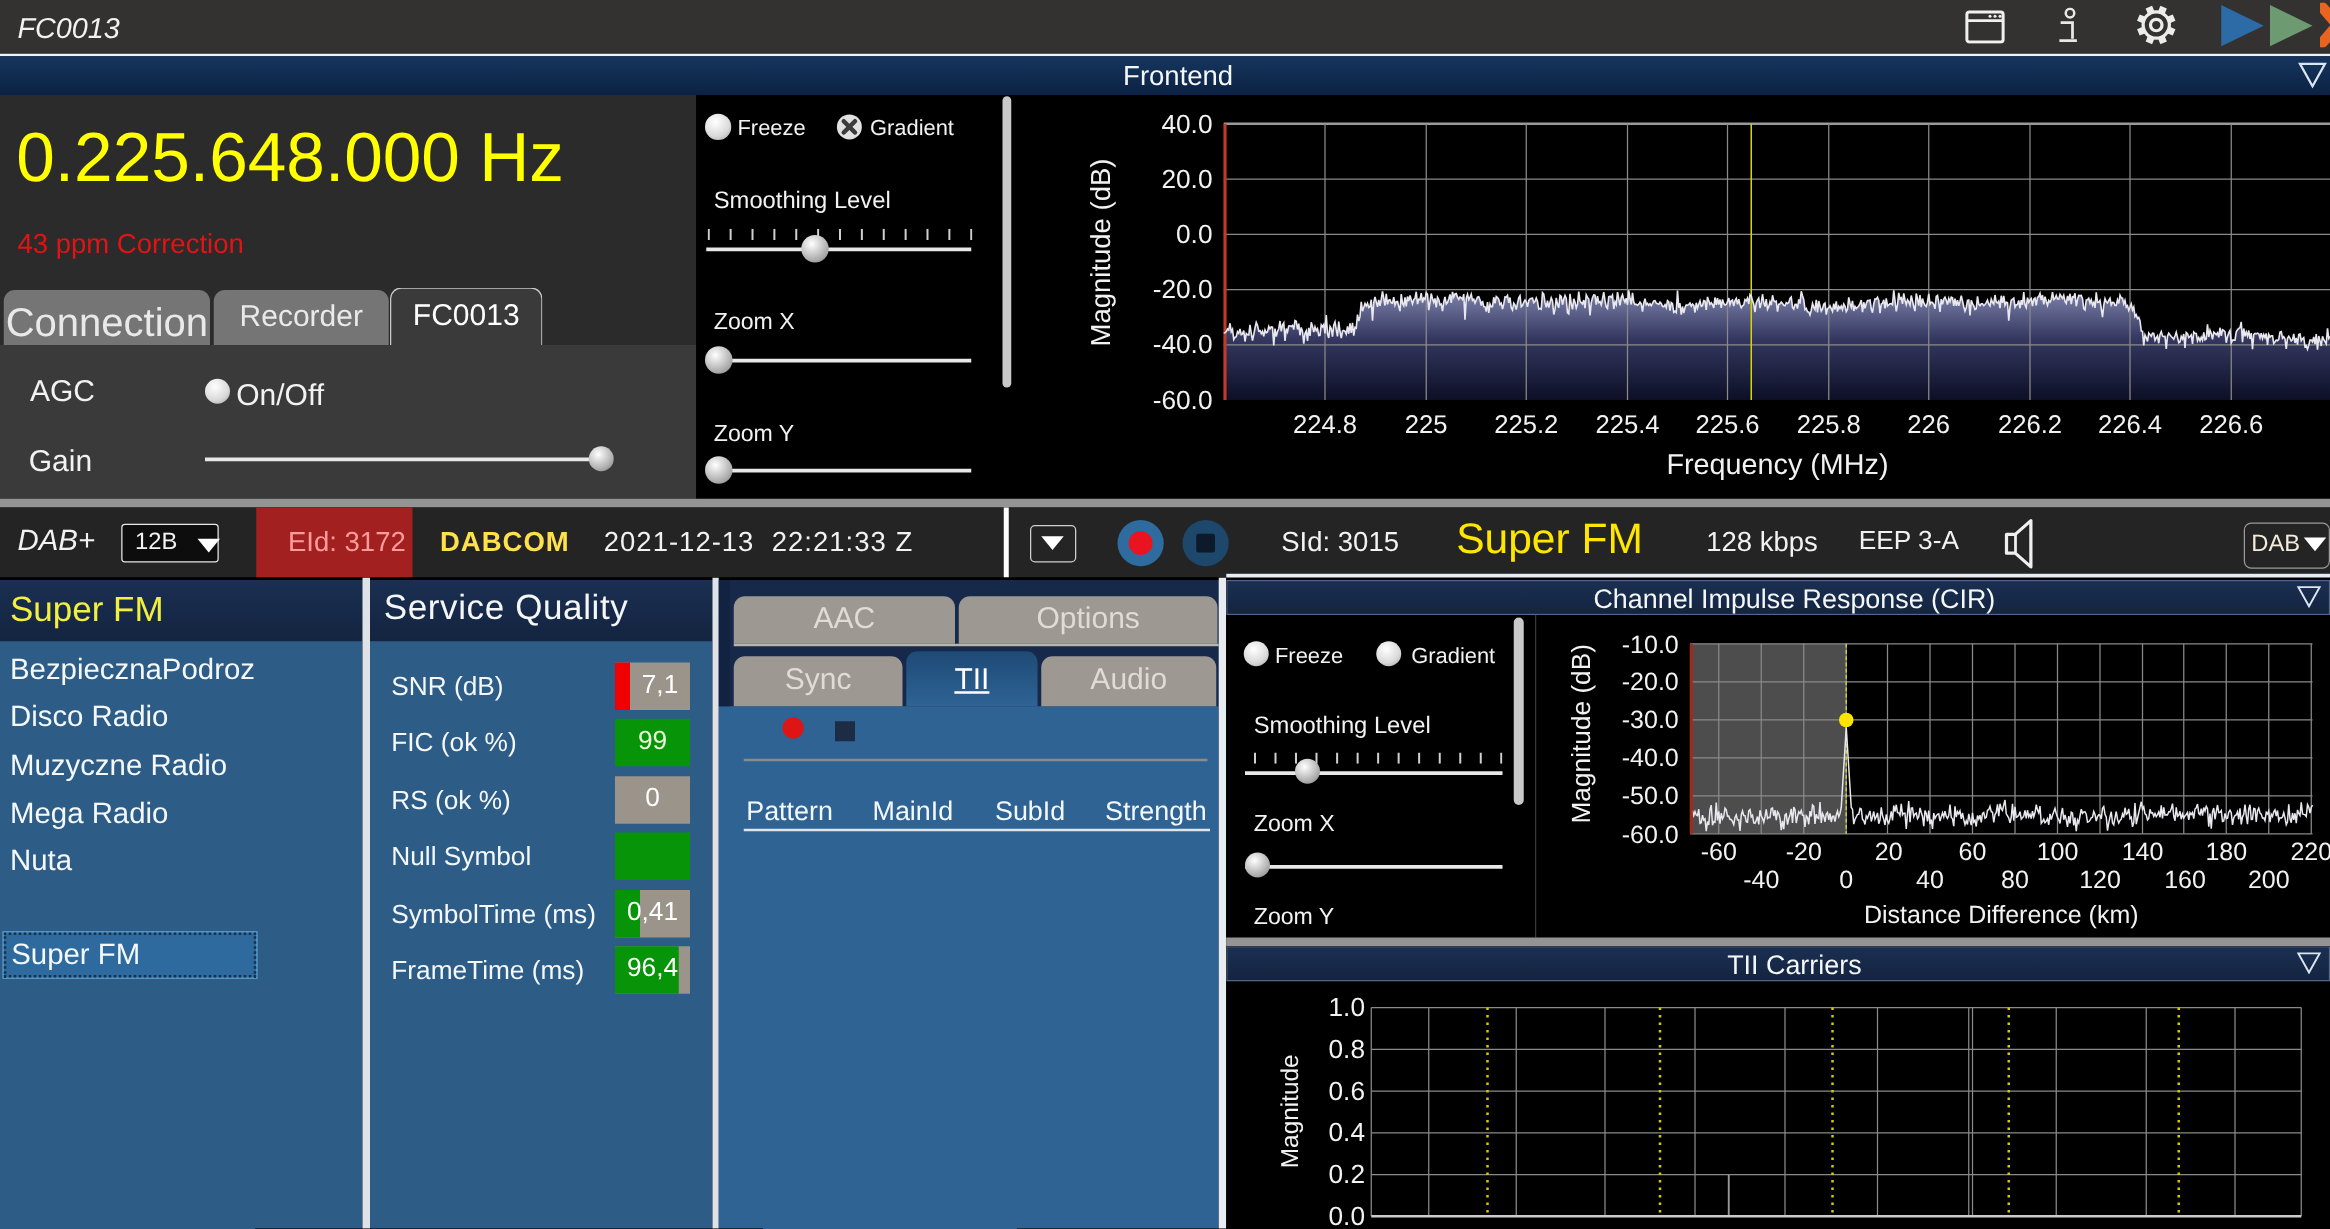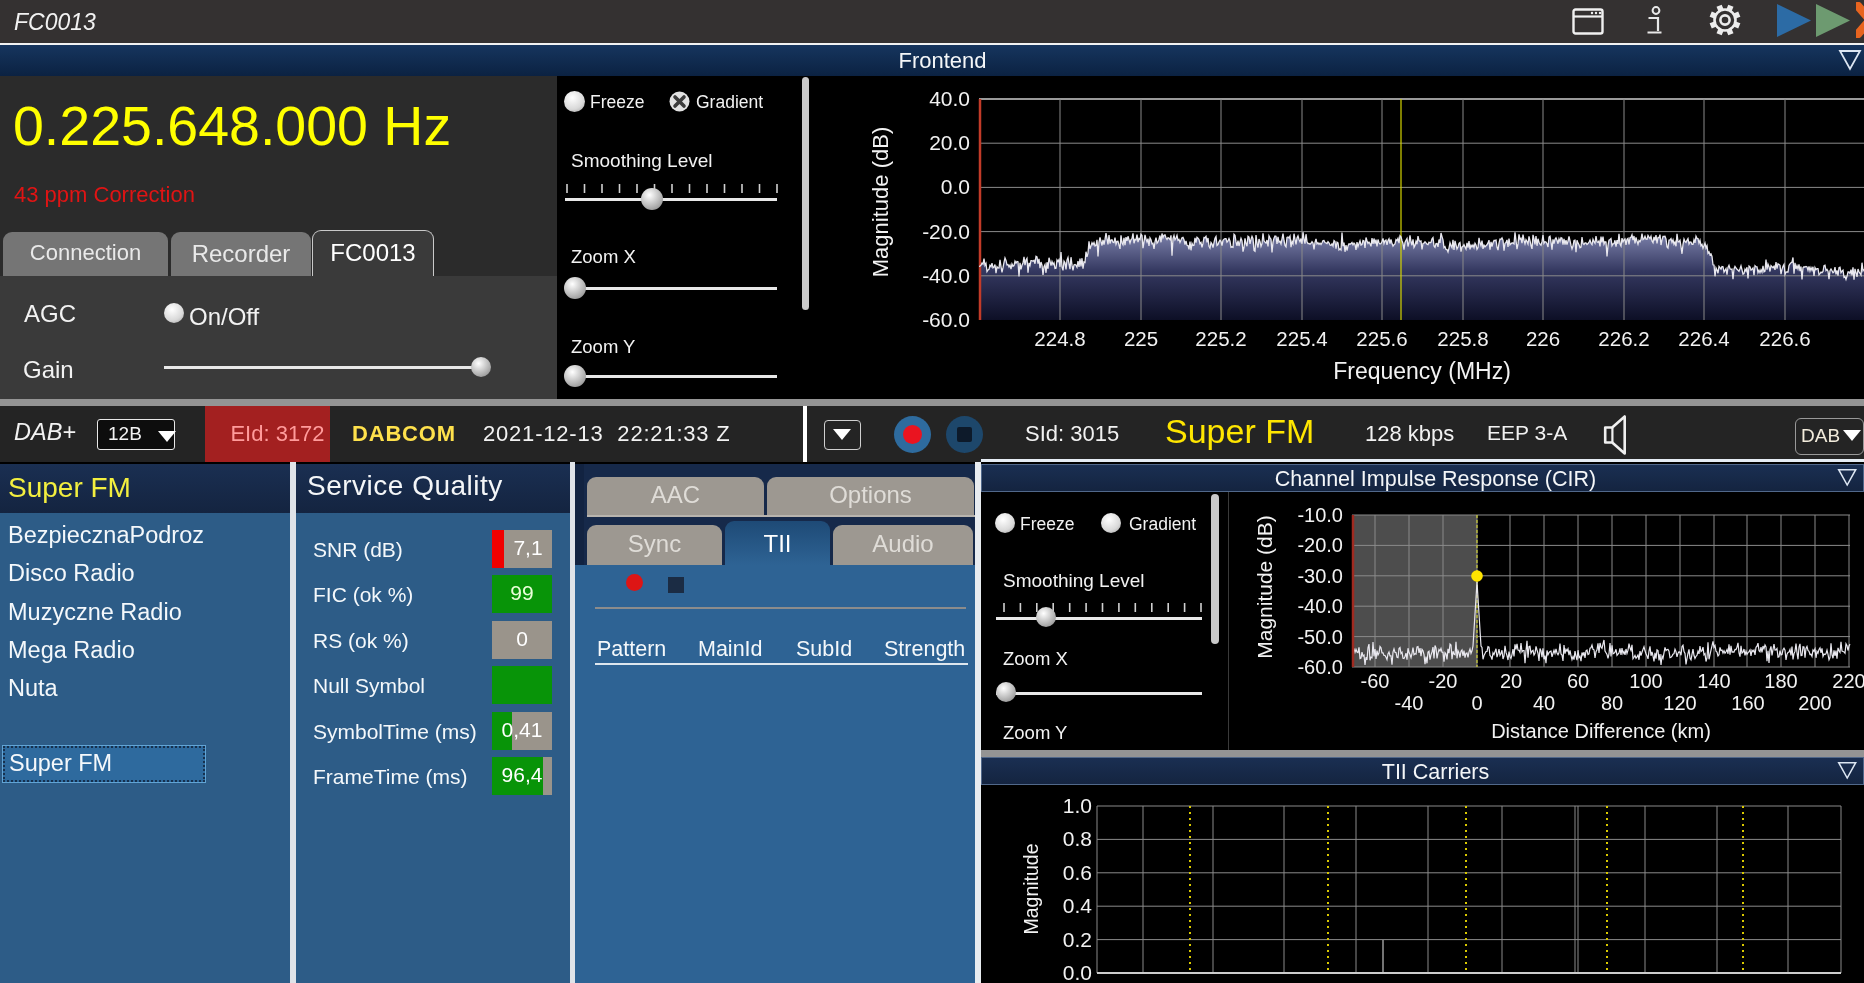--- a/index.html
+++ b/index.html
@@ -53,21 +53,21 @@
   <div class="abs" style="left:21px;top:3px;width:1843px;text-align:center;font-size:22px;">Frontend</div>
   <div class="abs" style="left:1838px;top:4px;"><svg width="24" height="22" viewBox="0 0 24 22">
           <polygon points="2,2 22,2 12,20" fill="none" stroke="#dce6f2" stroke-width="1.8"></polygon>
         </svg></div>
 </div>
 
 <div class="abs" style="left:0;top:76px;width:557px;height:323px;background:#2b2b2b;overflow:hidden;">
   <div class="abs" style="left:13px;top:18px;font-size:55.5px;letter-spacing:0;color:#ffff00;">0.225.648.000 Hz</div>
   <div class="abs" style="left:14px;top:106px;font-size:22px;color:#e01414;">43 ppm Correction</div>
 
-  <div class="abs" style="left:3px;top:156px;width:165px;height:44px;background:#757575;border-radius:9px 9px 0 0;color:#e9e9e9;font-size:22px;text-align:center;padding-top:8px;">Connection</div>
+  <div class="abs" style="left:3px;top:156px;width:165px;height:44px;background:#757575;border-radius:9px 9px 0 0;color:#e9e9e9;font-size:32px;text-align:center;padding-top:8px;">Connection</div>
   <div class="abs" style="left:171px;top:156px;width:140px;height:44px;background:#757575;border-radius:9px 9px 0 0;color:#e9e9e9;font-size:24px;text-align:center;padding-top:8px;">Recorder</div>
   <div class="abs" style="left:312px;top:154px;width:122px;height:46px;background:#3a3a3a;border:1px solid #c9c9c9;border-bottom:none;border-radius:9px 9px 0 0;color:#ffffff;font-size:24px;text-align:center;padding-top:8px;">FC0013</div>
   <div class="abs" style="left:0;top:200px;width:557px;height:123px;background:#3a3a3a;">
     <div class="abs" style="left:24px;top:24px;font-size:24px;color:#f2f2f2;">AGC</div>
     <div class="radio" style="left:164px;top:27px;width:20px;height:20px;"></div>
     <div class="abs" style="left:189px;top:27px;font-size:24px;color:#f2f2f2;">On/Off</div>
     <div class="abs" style="left:23px;top:80px;font-size:24px;color:#f2f2f2;">Gain</div>
     <div class="track" style="left:164px;top:90px;width:326px;"></div>
     <div class="ball" style="left:471px;top:81px;width:20px;height:20px;"></div>
   </div>
@@ -242,21 +242,21 @@
   </div>
   <div class="abs" style="left:570px;top:0;width:5px;height:521px;background:#dfe3e8;"></div>
 
   <div class="abs" style="left:575px;top:2px;width:400px;height:519px;background:#2e6394;overflow:hidden;">
     <div class="abs" style="left:0;top:0;width:400px;height:101px;background:#16294a;"></div>
     <div class="abs" style="left:0;top:0;width:9px;height:101px;background:#122341;"></div>
     <div class="tabgray" style="left:12px;top:13px;width:177px;height:38px;font-size:24px;padding-top:4px;">AAC</div>
     <div class="tabgray" style="left:192px;top:13px;width:207px;height:38px;font-size:24px;padding-top:4px;">Options</div>
     <div class="abs" style="left:12px;top:51px;width:388px;height:2px;background:#b8b4ae;"></div>
     <div class="tabgray" style="left:12px;top:61px;width:135px;height:40px;font-size:24px;padding-top:5px;">Sync</div>
-    <div class="abs" style="left:150px;top:57px;width:105px;height:44px;background:linear-gradient(#1e4a76,#2e6394);border-radius:9px 9px 0 0;color:#fff;font-size:24px;text-align:center;padding-top:9px;">TII</div>
+    <div class="abs" style="left:150px;top:57px;width:105px;height:44px;background:linear-gradient(#1e4a76,#2e6394);border-radius:9px 9px 0 0;color:#fff;font-size:24px;text-align:center;padding-top:9px;text-decoration:underline;">TII</div>
     <div class="tabgray" style="left:258px;top:61px;width:140px;height:40px;font-size:24px;padding-top:5px;">Audio</div>
     <div class="abs" style="left:51px;top:110px;width:17px;height:17px;border-radius:50%;background:#dd1515;"></div>
     <div class="abs" style="left:93px;top:113px;width:16px;height:16px;background:#1b2c44;"></div>
     <div class="abs" style="left:20px;top:143px;width:371px;height:2px;background:#8c8c8c;"></div>
     <div class="abs" style="left:22px;top:173px;font-size:21.5px;color:#f4f8fb;">Pattern</div>
     <div class="abs" style="left:123px;top:173px;font-size:21.5px;color:#f4f8fb;">MainId</div>
     <div class="abs" style="left:221px;top:173px;font-size:21.5px;color:#f4f8fb;">SubId</div>
     <div class="abs" style="left:309px;top:173px;font-size:21.5px;color:#f4f8fb;">Strength</div>
     <div class="abs" style="left:20px;top:199px;width:373px;height:2px;background:#dde6ee;"></div>
   </div>

